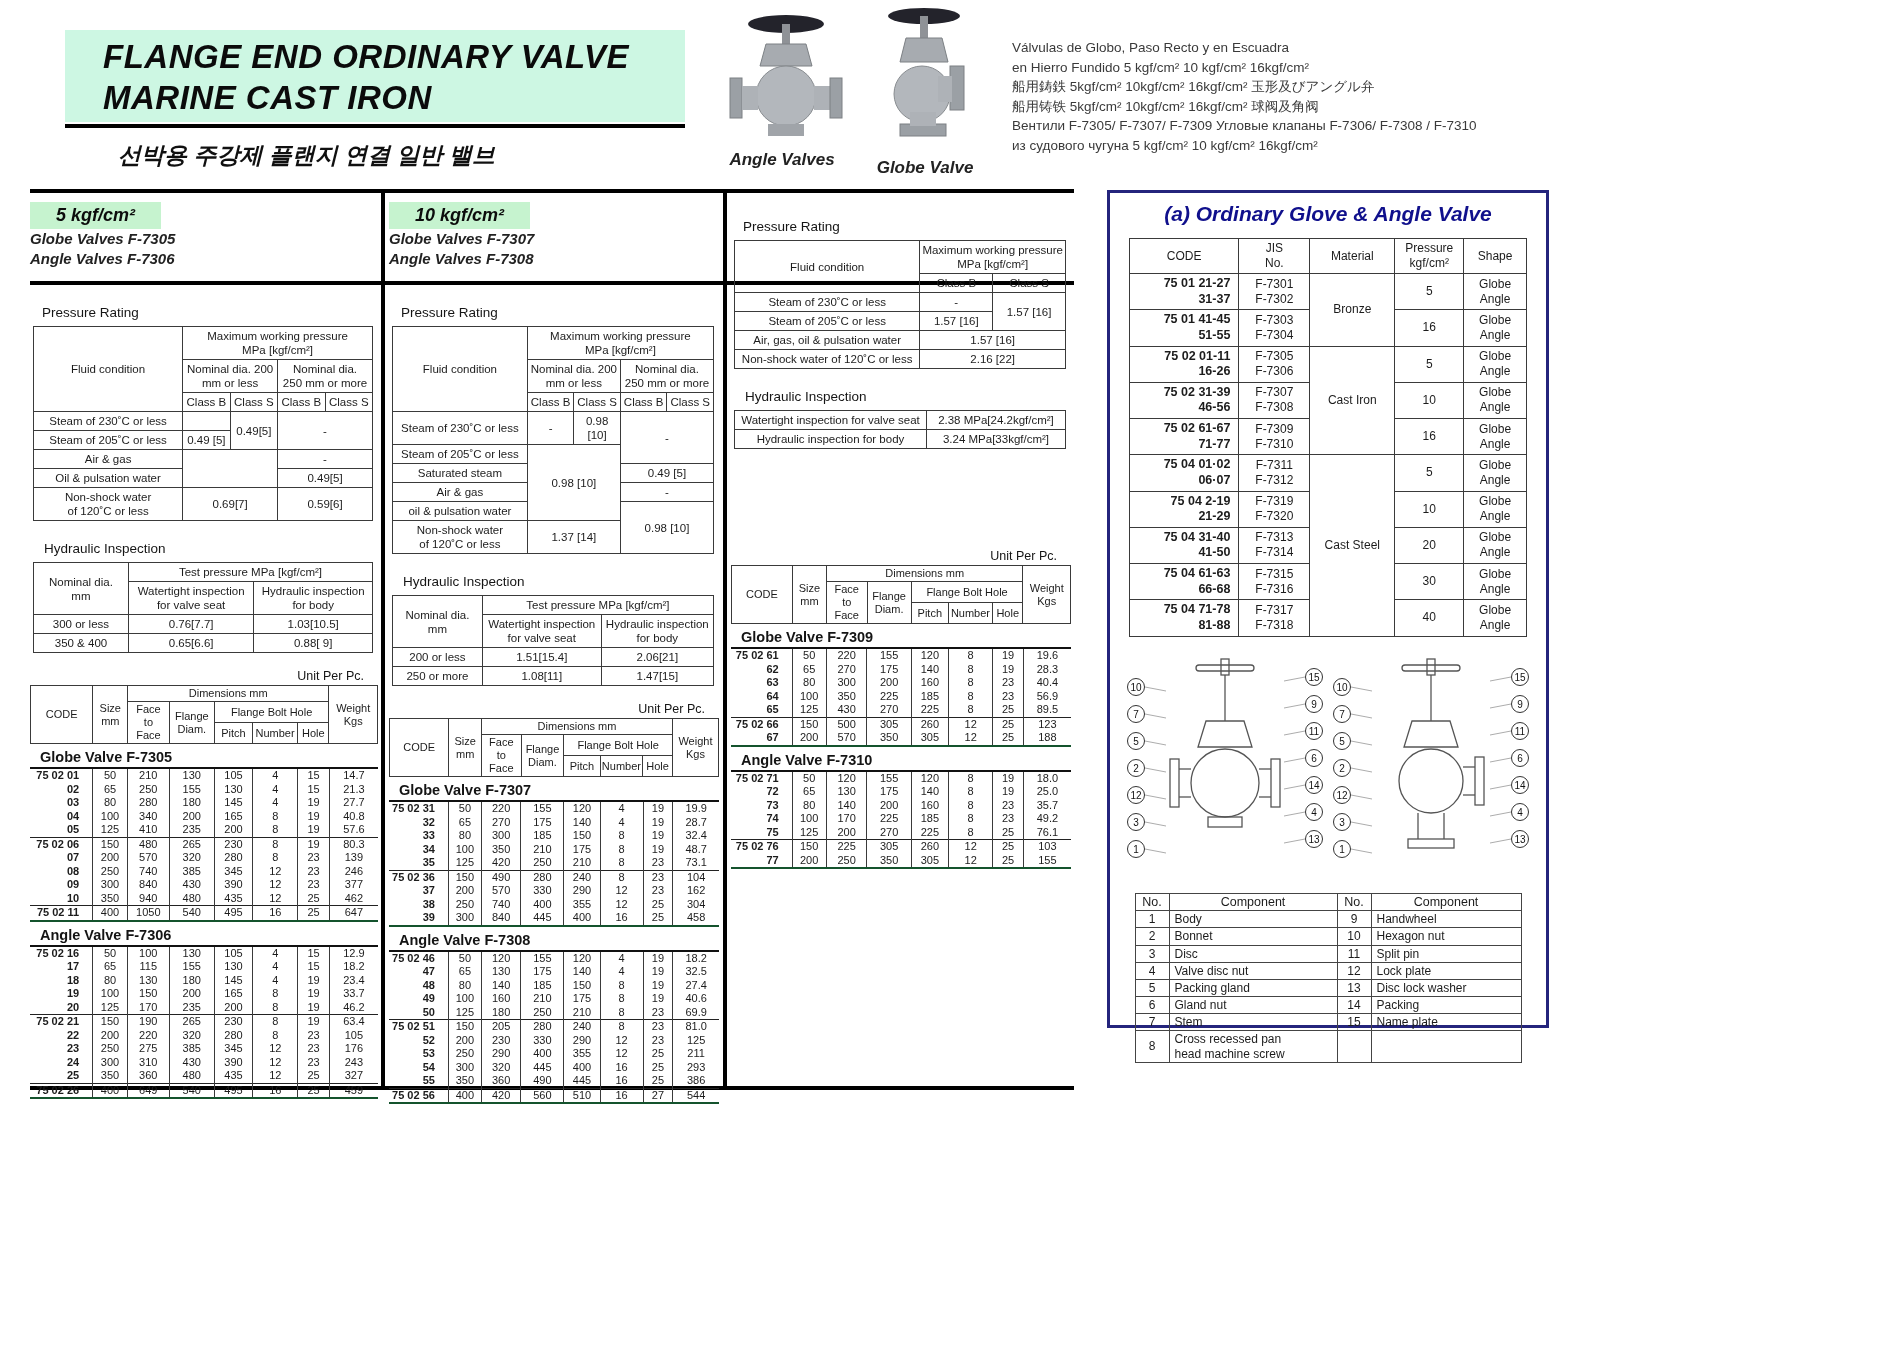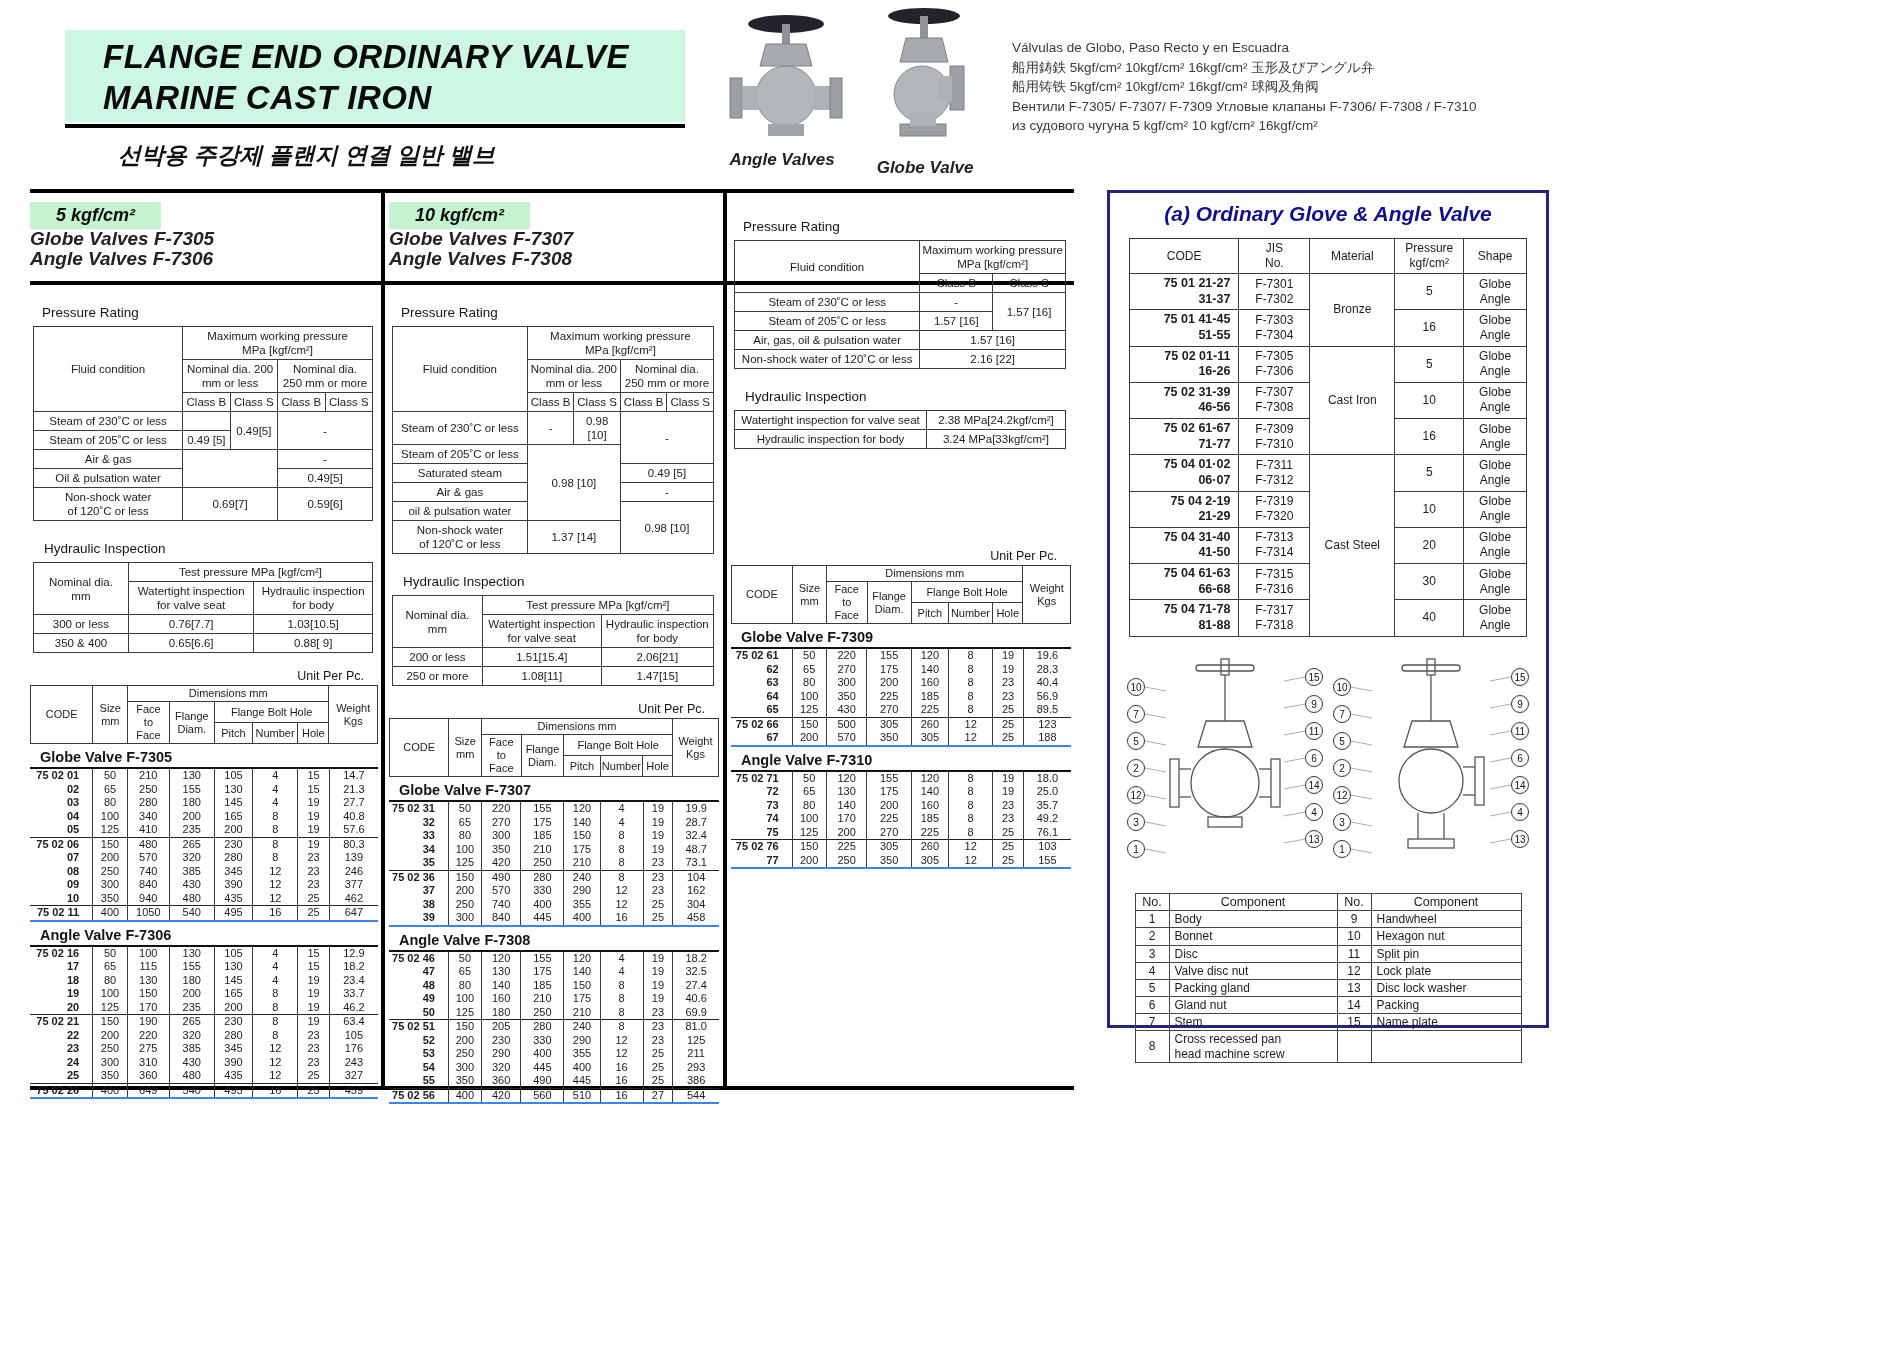--- a/index.html
+++ b/index.html
@@ -13,36 +13,36 @@
   .title-text{padding:6px 0 0 38px;font-style:italic;font-weight:bold;font-size:33px;line-height:41px;color:#0b0b0b;letter-spacing:.5px}
   .subtitle-kr{position:absolute;left:118px;top:140px;font-style:italic;font-weight:bold;font-size:23px;color:#101010}
   .multilang{position:absolute;left:1012px;top:38px;width:560px;font-size:13.5px;line-height:19.5px;color:#3a3a3a}
   .photo-label{position:absolute;font-style:italic;font-weight:bold;font-size:17px;color:#222;text-align:center}
 
   
   .col{position:absolute;top:193px}
   .col-head{height:86px;text-align:left}
   .pr-label{display:inline-block;margin-top:9px;padding:3px 26px;background:#c6f3cf;
             font-style:italic;font-weight:bold;font-size:18px;color:#0c0c0c}
-  .fline{font-style:italic;font-weight:bold;font-size:19px;line-height:20px;color:#222}
+  .fline{font-style:italic;font-weight:bold;font-size:15px;line-height:20px;color:#222}
   .sec-label{margin:26px 0 6px 12px;font-size:13.5px;color:#151515}
   .sec-label2{margin:20px 0 6px 14px;font-size:13.5px;color:#151515}
 
   table{border-collapse:collapse}
   .pt,.ht{width:calc(100% - 8px);margin-left:3px;table-layout:fixed}
   .pt td,.ht td{border:1px solid #3a3a3a;font-size:11.5px;text-align:center;padding:2px 1px;
                 line-height:1.22;white-space:pre-line;color:#1c1c1c}
   .pt .hd{font-size:11.5px}
   .bold{font-weight:normal}
 
   .unit{text-align:right;padding-right:14px;margin-top:16px;font-size:12.5px;color:#151515}
   .dh{width:100%;table-layout:fixed;margin-top:2px}
   .dh td{border:1px solid #3a3a3a;font-size:11px;text-align:center;padding:1px;white-space:pre-line;line-height:1.18;color:#1c1c1c}
   .caption{margin:5px 0 2px 10px;font-weight:bold;font-size:14.5px;color:#141414}
-  .db{width:100%;table-layout:fixed;border-bottom:2px solid #3b82f6}
+  .db{width:100%;table-layout:fixed;border-bottom:2px solid #14532d}
   .db td{font-size:11px;text-align:center;padding:0 1px;line-height:13.5px;white-space:pre-line;
          border-right:1px solid #3a3a3a;color:#1c1c1c}
   .db td:last-child{border-right:none}
   .db td:first-child{text-align:right;font-weight:bold;padding-right:13px}
   .db tbody{border-top:1px solid #222}
   .db tbody:first-of-type{border-top:2px solid #111}
 
   
   .panel{position:absolute;left:1107px;top:190px;width:436px;height:832px;border:3px solid #24247c;background:#fff}
   .panel-title{font-style:italic;font-weight:bold;font-size:21px;color:#10108c;text-align:center;margin-top:9px}
@@ -88,20 +88,21 @@
   <circle cx="56" cy="90" r="28" fill="#b3b7bc" stroke="#888c90" stroke-width="1"></circle>
   <rect x="84" y="62" width="14" height="44" fill="#9ba0a5" stroke="#7c8084"></rect>
   <rect x="72" y="72" width="14" height="26" fill="#aeb2b7"></rect>
   <rect x="34" y="120" width="46" height="12" fill="#9ba0a5" stroke="#7c8084"></rect>
   <rect x="44" y="108" width="26" height="14" fill="#aeb2b7"></rect>
 </svg>
 <div class="photo-label" style="left:860px;top:158px;width:130px">Globe Valve</div>
 
 <div class="multilang">
   <div>Válvulas de Globo, Paso Recto y en Escuadra</div>
+  <div>en Hierro Fundido 5 kgf/cm² 10 kgf/cm² 16kgf/cm²</div>
   <div>船用鋳鉄 5kgf/cm² 10kgf/cm² 16kgf/cm² 玉形及びアングル弁</div>
   <div>船用铸铁 5kgf/cm² 10kgf/cm² 16kgf/cm² 球阀及角阀</div>
   <div>Вентили F-7305/ F-7307/ F-7309  Угловые клапаны F-7306/ F-7308 / F-7310</div>
   <div>из судового чугуна 5 kgf/cm² 10 kgf/cm² 16kgf/cm²</div>
 </div>
 
 <div class="rule" style="left:30px;top:189px;width:1044px;height:4px"></div>
 <div class="rule" style="left:30px;top:281px;width:1044px;height:4px"></div>
 <div class="rule" style="left:30px;top:1086px;width:1044px;height:4px"></div>
 <div class="rule" style="left:381px;top:189px;width:4px;height:901px"></div>

